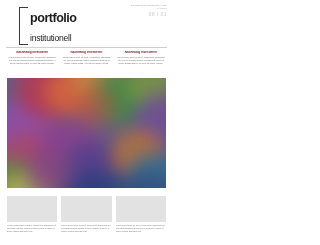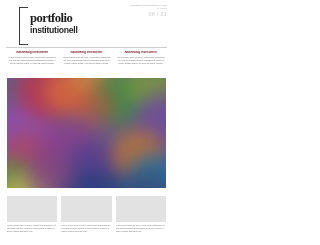--- a/index.html
+++ b/index.html
@@ -59,28 +59,27 @@
     width: 52px;
   }
   .wordmark .w1 {
     display: block;
     font-size: 12.6px;
     line-height: 12.6px;
     font-weight: 700;
     letter-spacing: -0.5px;
     color: #1d1d1d;
     white-space: nowrap;
-    font-family: Liberation Serif, serif;
   }
   .wordmark .w2 {
     display: block;
-    margin-top: 1px;
+    margin-top: 9px;
     font-size: 8.6px;
     line-height: 9px;
-    font-weight: 700;
+    font-weight: 400;
     letter-spacing: -0.25px;
     color: #1d1d1d;
     white-space: nowrap;
   }
 
   .issue-block {
     position: absolute;
     right: 6px;
     top: 4px;
     width: 46px;

